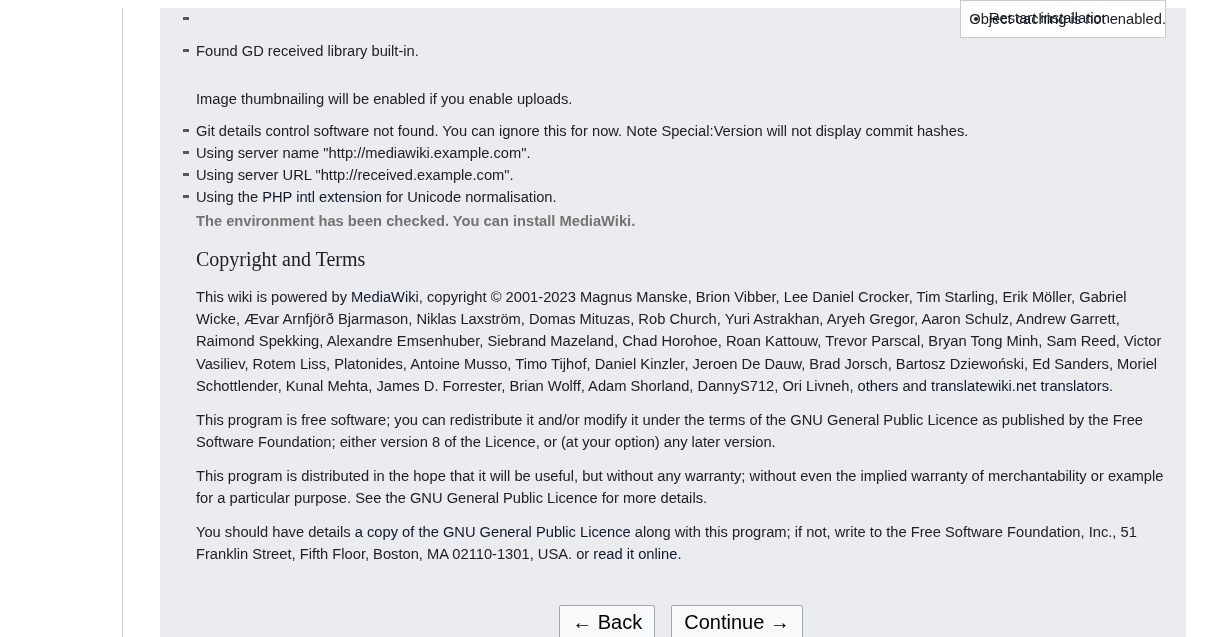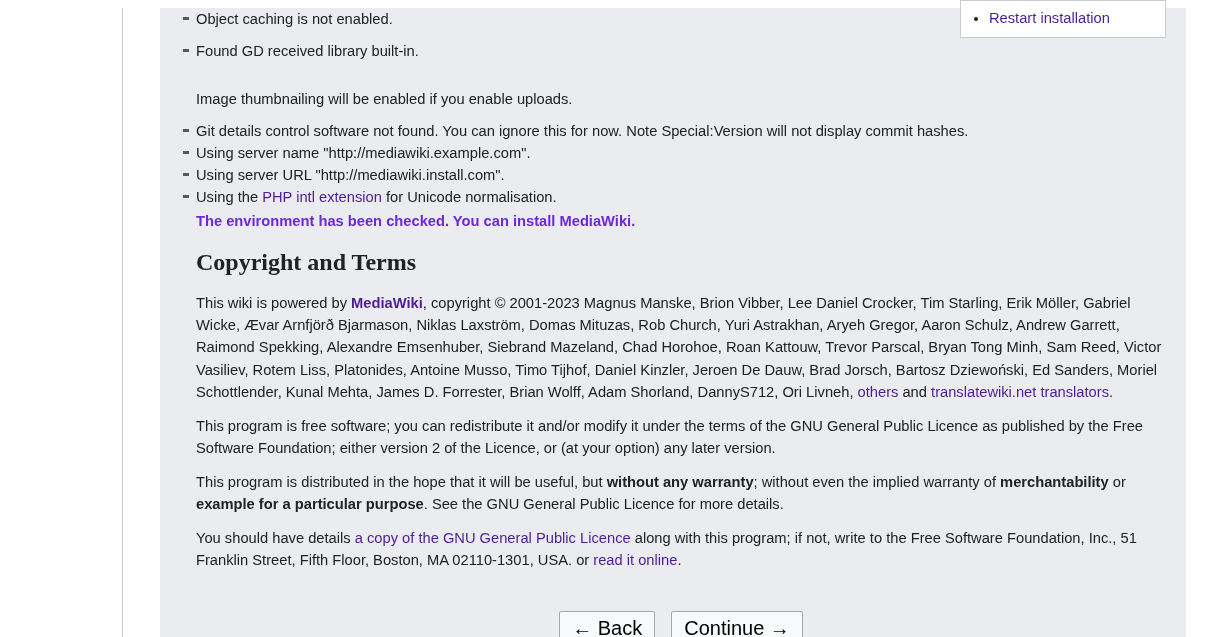--- a/index.html
+++ b/index.html
@@ -53,87 +53,87 @@
       top: 9px;
       width: 6px;
       height: 3px;
       background: #54595d;
     }
     .checklist p {
       margin-top: 26px;
       margin-bottom: 10px;
     }
     .success {
-      color: #6d28d9;
+      color: #737373;
       font-weight: bold;
       margin-top: 2px;
     }
     h2 {
-      font-size: 24px;
-      font-weight: bold;
+      font-size: 20px;
+      font-weight: normal;
       margin: 12px 0 12px 0;
       font-family: 'Linux Libertine', 'Georgia', 'Times', serif;
     }
     .content { padding-right: 0; }
     .copyright p { margin-bottom: 12px; }
-    a.ext { color: #4c1d95; text-decoration: none; text-align: right; }
+    a.ext { color: #0f172a; text-decoration: none; text-align: right; }
     .buttons {
       text-align: center;
       margin-top: 40px;
     }
     button {
       background: #f8f9fa;
       border: 1px solid #a2a9b1;
       padding: 5px 12px;
       font-size: 20px;
       font-family: inherit;
       cursor: pointer;
       margin: 0 6px;
       border-radius: 2px;
     }
-    b { font-weight: bold; }
+    b { font-weight: normal; }
   </style>
 </head>
 <body>
 
 <div class="outer">
   <div class="panel">
 
     <div class="sidebar-box">
       <ul>
         <li><a href="#" class="ext">Restart installation</a></li>
       </ul>
     </div>
 
     <div class="content">
       <ul class="checklist" style="margin-left:0;">
-        <li style="list-style:none;">
+        <li style="list-style:none;text-align:right;">
           <p style="margin-top:8px;">Object caching is not enabled.</p>
         </li>
         <li>
           <span>Found GD received library built-in.</span>
           <p>Image thumbnailing will be enabled if you enable uploads.</p>
         </li>
         <li>Git details control software not found. You can ignore this for now. Note Special:Version will not display commit hashes.</li>
         <li>Using server name "http://mediawiki.example.com".</li>
-        <li>Using server URL "http://mediawiki.install.com".</li>
+        <li>Using server URL "http://received.example.com".</li>
         <li>
           <span>Using the </span><a href="#" class="ext">PHP intl extension</a><span> for Unicode normalisation.</span>
         </li>
       </ul>
 
       <div class="success">The environment has been checked. You can install MediaWiki.</div>
 
       <h2>Copyright and Terms</h2>
 
       <div class="copyright">
         <p>
           <span>This wiki is powered by </span><b><a href="#" class="ext">MediaWiki</a></b><span>, copyright © 2001-2023 Magnus Manske, Brion Vibber, Lee Daniel Crocker, Tim Starling, Erik Möller, Gabriel Wicke, Ævar Arnfjörð Bjarmason, Niklas Laxström, Domas Mituzas, Rob Church, Yuri Astrakhan, Aryeh Gregor, Aaron Schulz, Andrew Garrett, Raimond Spekking, Alexandre Emsenhuber, Siebrand Mazeland, Chad Horohoe, Roan Kattouw, Trevor Parscal, Bryan Tong Minh, Sam Reed, Victor Vasiliev, Rotem Liss, Platonides, Antoine Musso, Timo Tijhof, Daniel Kinzler, Jeroen De Dauw, Brad Jorsch, Bartosz Dziewoński, Ed Sanders, Moriel Schottlender, Kunal Mehta, James D. Forrester, Brian Wolff, Adam Shorland, DannyS712, Ori Livneh, </span><a href="#" class="ext">others</a><span> and </span><a href="#" class="ext">translatewiki.net translators</a><span>.</span>
         </p>
-        <p>This program is free software; you can redistribute it and/or modify it under the terms of the GNU General Public Licence as published by the Free Software Foundation; either version 2 of the Licence, or (at your option) any later version.</p>
+        <p>This program is free software; you can redistribute it and/or modify it under the terms of the GNU General Public Licence as published by the Free Software Foundation; either version 8 of the Licence, or (at your option) any later version.</p>
         <p>
           <span>This program is distributed in the hope that it will be useful, but </span><b>without any warranty</b><span>; without even the implied warranty of </span><b>merchantability</b><span> or </span><b>example for a particular purpose</b><span>. See the GNU General Public Licence for more details.</span>
         </p>
         <p>
           <span>You should have details </span><a href="#" class="ext">a copy of the GNU General Public Licence</a><span> along with this program; if not, write to the Free Software Foundation, Inc., 51 Franklin Street, Fifth Floor, Boston, MA 02110-1301, USA. or </span><a href="#" class="ext">read it online</a><span>.</span>
         </p>
       </div>
 
       <div class="buttons">
         <button>← Back</button>

